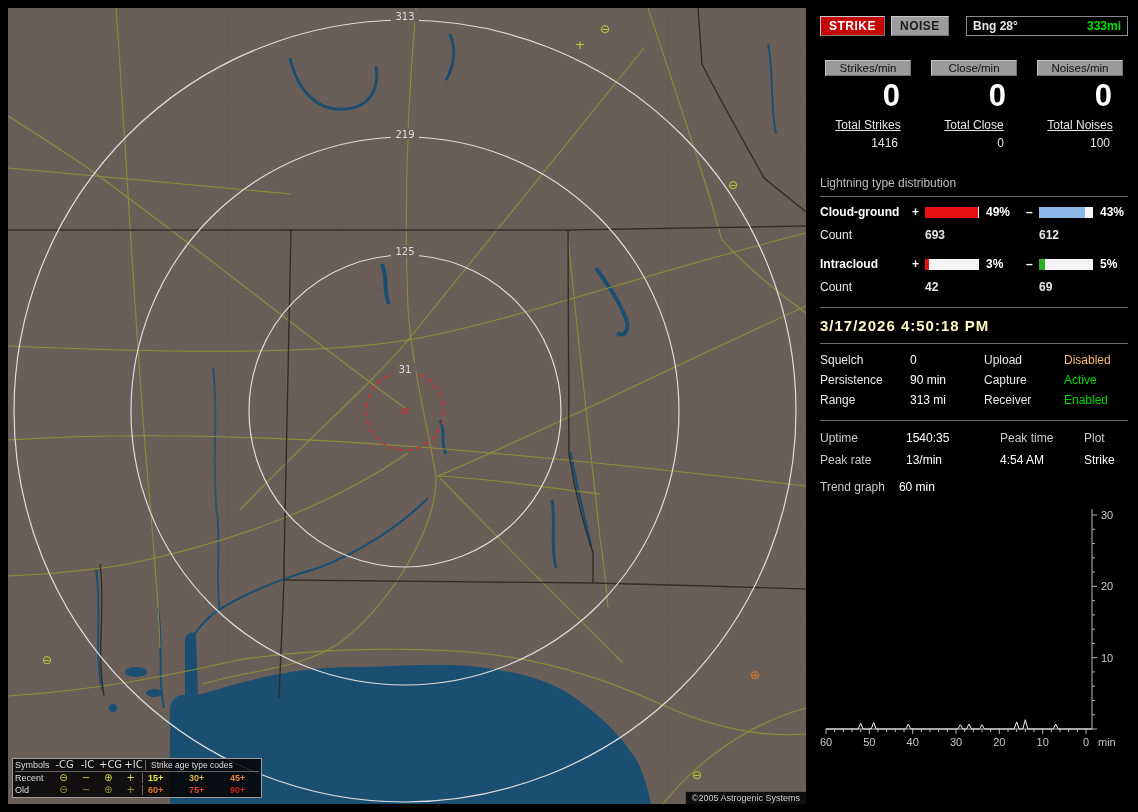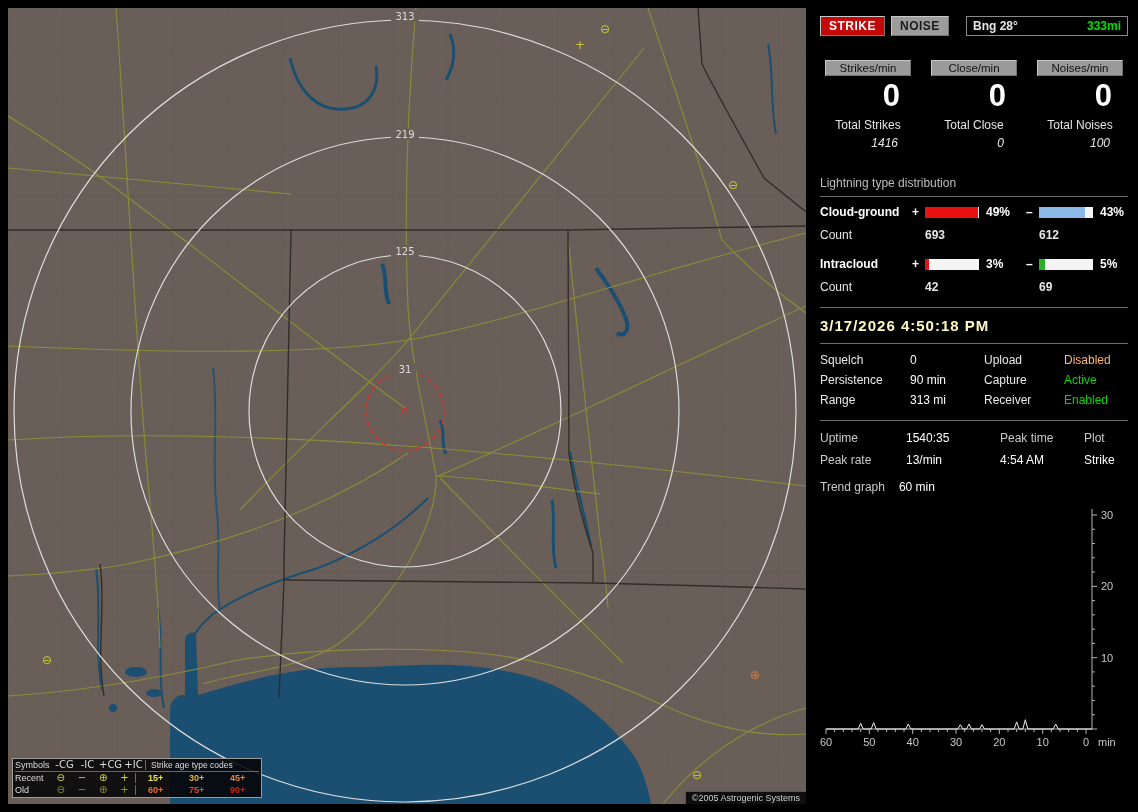--- a/index.html
+++ b/index.html
@@ -9,40 +9,40 @@
   .map{position:absolute;left:8px;top:8px;width:798px;height:796px;background:#6a5f58;}
   .map svg{display:block;}
   #map-svg text{font-family:"DejaVu Sans",sans-serif;}
   .legend{position:absolute;left:4px;bottom:6px;width:244px;background:rgba(5,5,5,.88);
           border:1px solid #9a9a9a;font-size:9px;color:#ddd;padding:1px 2px;}
   .lg-head{display:flex;align-items:center;border-bottom:1px solid #666;padding-bottom:1px;}
   .lg-row{display:flex;align-items:center;height:12px;}
   .lg-c0{width:38px;}
   .lg-sym{width:23px;text-align:center;font-family:"DejaVu Sans",sans-serif;font-size:10px;line-height:10px;}
   .lg-agehead{flex:1;border-left:1px solid #666;padding-left:5px;font-size:8.5px;}
-  .lg-ages{flex:1;border-left:1px solid #666;padding-left:12px;display:flex;gap:12px;}
+  .lg-ages{flex:1;border-left:1px solid #666;padding-left:5px;display:flex;gap:12px;}
   .lg-age{width:29px;font-weight:bold;}
   .copyright{position:absolute;right:0;bottom:0;background:#0e0e0e;border:1px solid #555;border-right:none;border-bottom:none;
              padding:1px 6px;font-size:9px;color:#cfcfcf;}
   
   .sidebar{position:absolute;left:814px;top:8px;width:318px;height:796px;padding:8px 4px 0 6px;box-sizing:border-box;}
   .topbar{display:flex;align-items:center;gap:6px;}
   .btn{font-family:"Liberation Sans",sans-serif;font-size:12px;font-weight:bold;letter-spacing:.5px;
        padding:2px 8px;border:1px outset #c8c8c8;cursor:pointer;}
   .btn-strike{background:#c40808;color:#fff;}
   .btn-noise{background:#9c9c9c;color:#1a1a1a;}
   .bng{margin-left:auto;width:148px;height:18px;border:1px solid #8a8a8a;background:#000;
        display:flex;align-items:center;justify-content:space-between;padding:0 6px;font-weight:bold;}
   .bng-range{color:#00e000;}
   .counters{display:grid;grid-template-columns:1fr 1fr 1fr;column-gap:10px;margin-top:24px;}
   .chip{background:#9a9a9a;color:#111;border:1px outset #c6c6c6;text-align:center;font-size:11.5px;
         padding:1px 0;width:84px;margin:0 auto;}
   .big{font-size:31px;font-weight:bold;color:#fff;text-align:right;padding-right:16px;height:40px;line-height:40px;}
-  .tot-label{text-align:center;font-size:12px;margin-top:2px;}
-  .tot-value{text-align:right;padding-right:18px;font-size:12px;margin-top:4px;font-style:italic;}
+  .tot-label{text-align:center;font-size:12px;margin-top:2px;text-decoration:underline;}
+  .tot-value{text-align:right;padding-right:18px;font-size:12px;margin-top:4px;}
   .divider{border:none;border-top:1px solid #6e6e6e;margin:6px 0;}
   .dist-title{color:#bdbdbd;margin-top:26px;font-size:12px;}
   .dist-row{display:grid;grid-template-columns:92px 13px 57px 44px 13px 57px 1fr;align-items:center;height:18px;margin-top:6px;}
   .dist-label{font-weight:bold;color:#fff;}
   .sign{font-weight:bold;color:#fff;}
   .bar{position:relative;width:54px;height:11px;background:#f4f4f4;display:inline-block;}
   .bar-fill{position:absolute;left:0;top:0;bottom:0;}
   .pct{font-weight:bold;color:#fff;padding-left:4px;}
   .count-row{display:grid;grid-template-columns:92px 13px 57px 44px 13px 57px 1fr;align-items:center;height:16px;margin-top:6px;}
   .datetime{color:#fef9c3;font-weight:bold;font-size:15px;letter-spacing:1px;padding:3px 0;}

